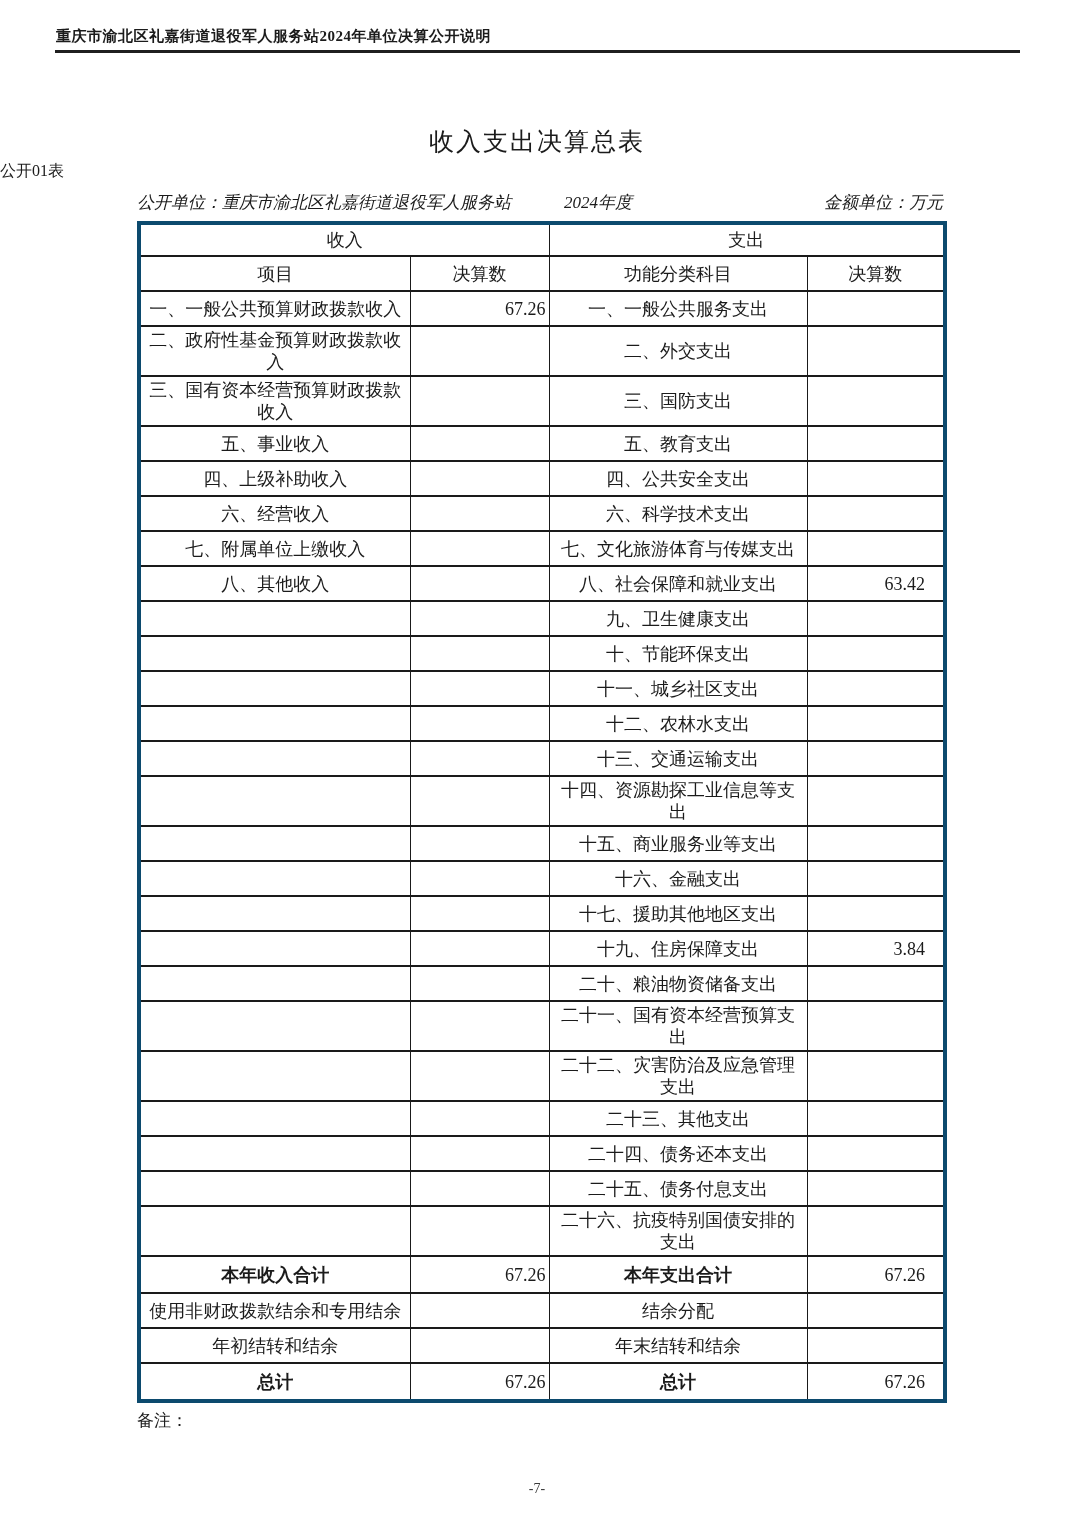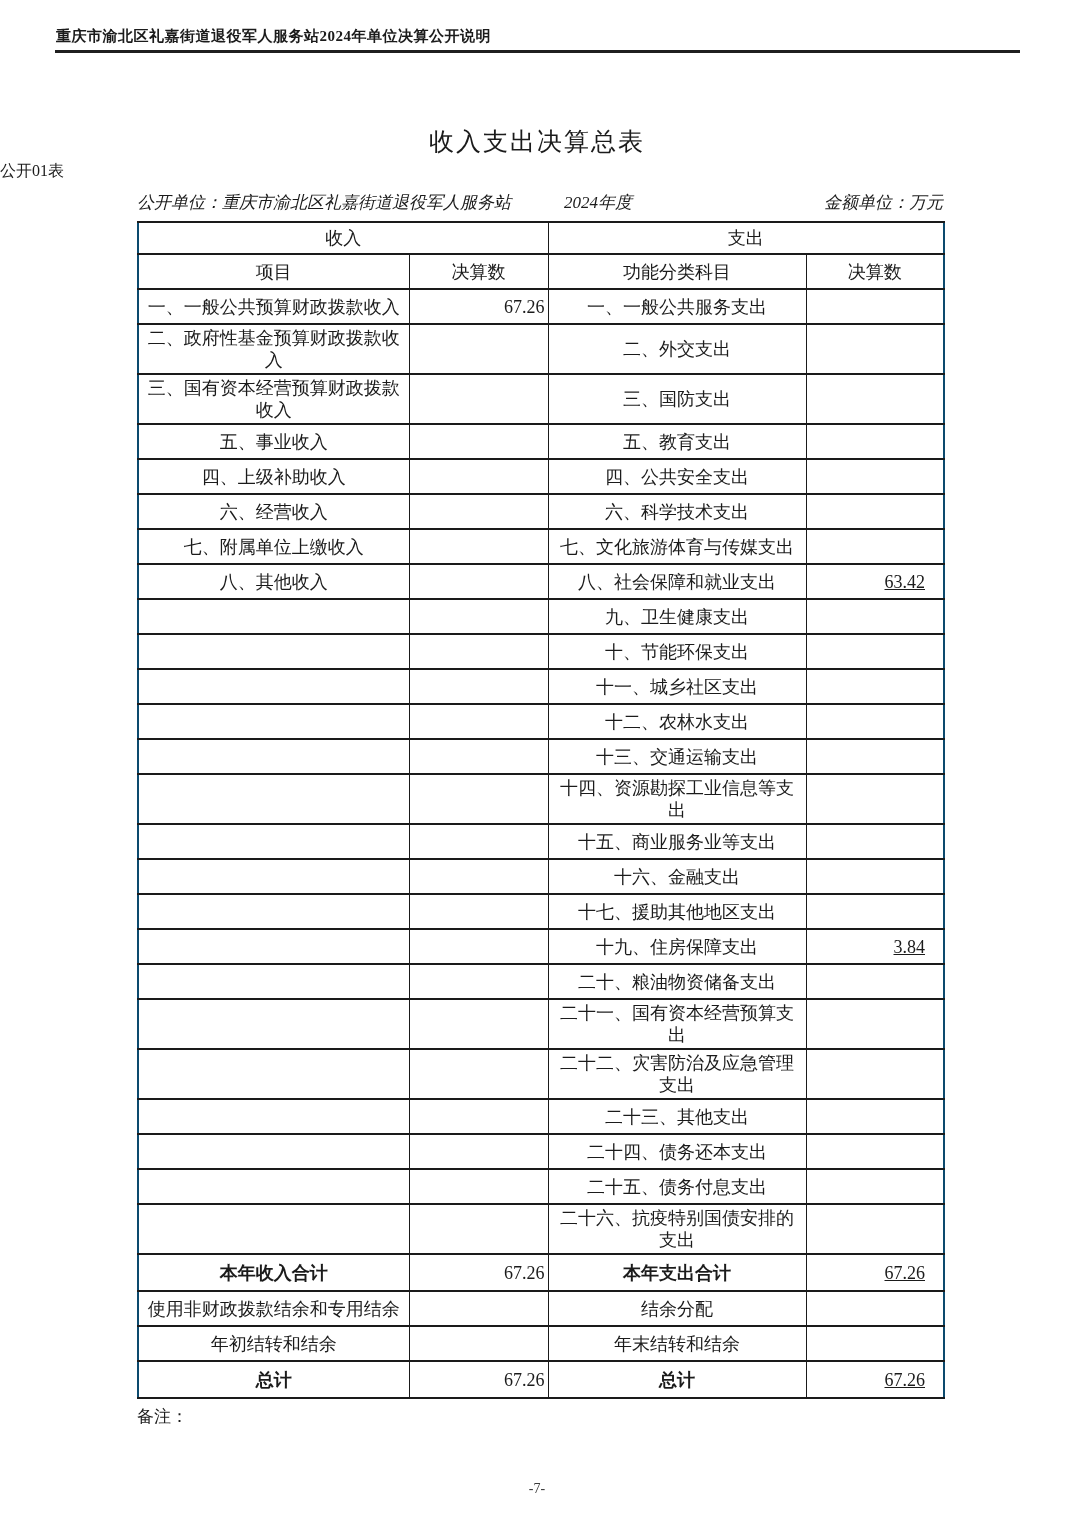--- a/index.html
+++ b/index.html
@@ -36,41 +36,41 @@
   .meta-unit   { position: absolute; left: 0; white-space: nowrap; }
   .meta-period { position: absolute; left: 408px; white-space: nowrap; margin-left: 19px; }
   .meta-amount { position: absolute; right: 0; white-space: nowrap; }
 
   .content { position: absolute; top: 221px; left: 137px; width: 806px; }
 
   table.main-table {
     border-collapse: collapse;
     table-layout: fixed;
     width: 806px;
-    border: 2px solid #0c4a6e;
+    border: 4px solid #0c4a6e;
   }
   table.main-table th, table.main-table td {
     border-top: 2px solid #1a1a1a;
     border-bottom: 2px solid #1a1a1a;
     border-left: 1px solid #1a1a1a;
     border-right: 1px solid #1a1a1a;
     font-size: 18px;
     font-weight: normal;
     line-height: 22px;
     padding: 2px 4px;
     vertical-align: middle;
     overflow: hidden;
     word-break: break-all;
   }
   tr.group-header th { height: 26px; text-align: center; }
   tr.col-header th   { height: 29px; text-align: center; }
   td.item-cell  { text-align: center; height: 29px; }
   td.value-cell { text-align: right; height: 29px; }
   td.value-cell.col2 { padding-right: 3px; }
-  td.value-cell.col4 { padding-right: 18px; text-decoration: underline; }
+  td.value-cell.col4 { padding-right: 18px; }
   tr.total-row td { height: 31px; margin-left: 36px; }
   tr.total-row td.item-cell { text-align: center; font-weight: bold; }
 
   .notes {
     margin-top: 5px;
     font-size: 17px; line-height: 25px;
     display: flex; align-items: center;
   }
   .notes-prefix { white-space: nowrap; }
   .page-number {

